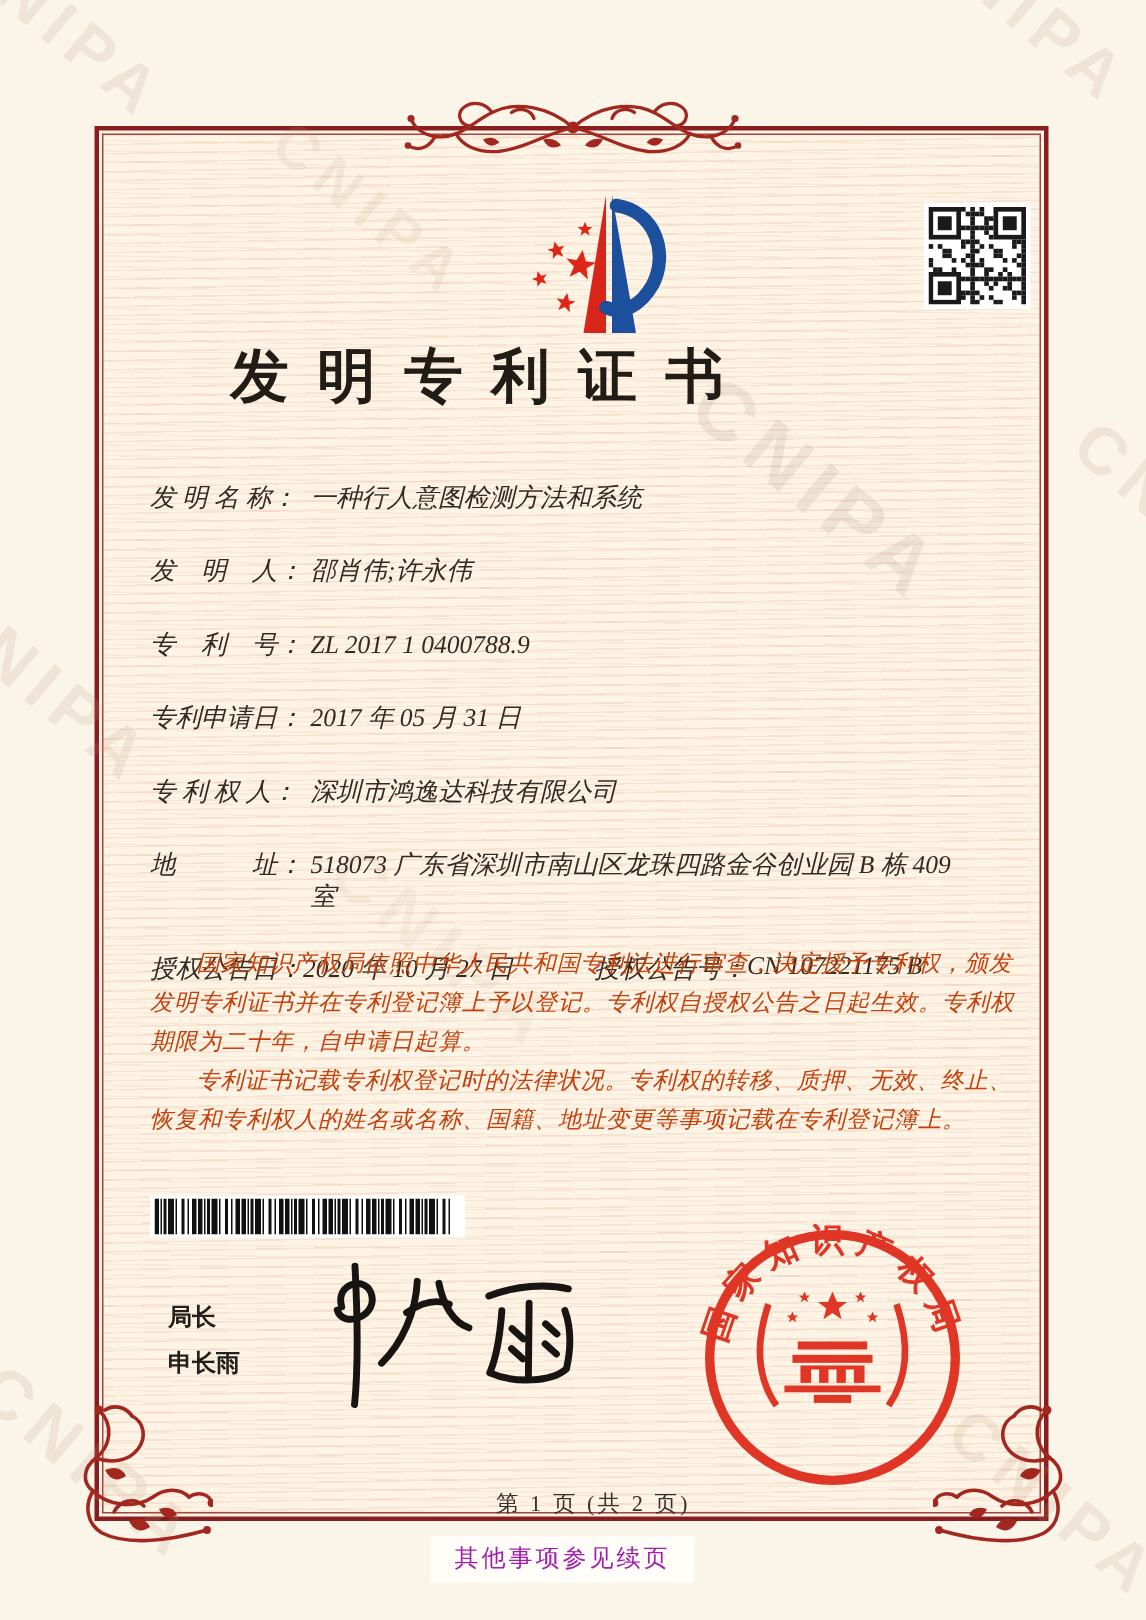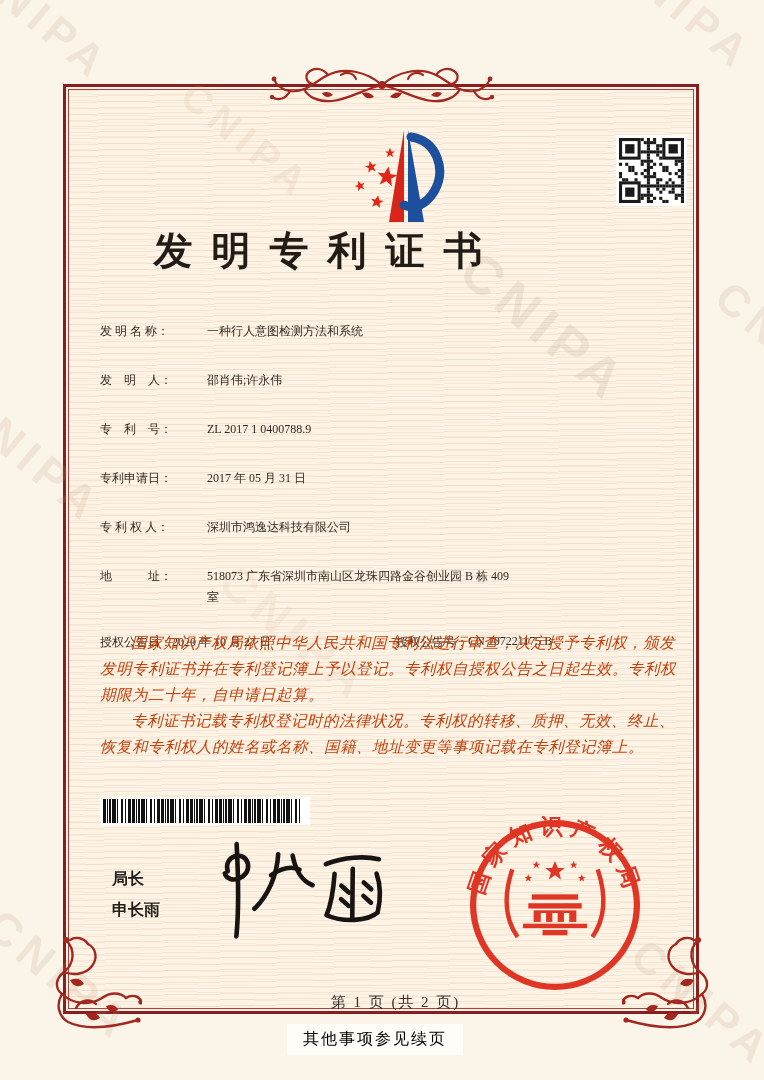--- a/index.html
+++ b/index.html
@@ -29,21 +29,21 @@
   .content { position:absolute; inset:0; z-index:2; }
   
   .cert-no { position:absolute; left:100px; top:137px; font-size:16px; letter-spacing:3px; color:#3b332b; }
   .logo { position:absolute; left:327px; top:124px; width:120px; height:105px; }
   .qr { position:absolute; left:616px; top:135px; width:71px; height:71px; background:#fff; padding:3px; }
   .title {
     position:absolute; left:0; top:224px; width:636px; text-align:center;
     font-size:39px; font-weight:bold; color:#211c16; letter-spacing:19px; padding-left:19px;
   }
   
-  .fields { position:absolute; left:100px; top:321px; width:575px; font-size:12px; color:#322b23; }
+  .fields { position:absolute; left:100px; top:321px; width:575px; font-size:17px; color:#322b23;font-style:italic; }
   .row { display:flex; margin-bottom:28px; line-height:21px; }
   .row .lab { flex:0 0 107px; white-space:nowrap; }
   .row .val { white-space:pre-line; }
   .row.addr { margin-bottom:26px; }
   .row.addr .val { width:450px; }
   .grant-row { position:relative; display:flex; }
   .grant-row .g2 { position:absolute; left:296px; display:flex; }
   
   .paras { position:absolute; left:100px; top:630px; width:582px; font-size:15.5px;
            line-height:26px; color:#c2410c; letter-spacing:0.5px;font-style:italic; }
@@ -56,21 +56,21 @@
               font-weight:bold; font-size:16px; color:#23201c; line-height:31px; }
   .sig { position:absolute; left:200px; top:832px; width:215px; height:108px; z-index:3; }
   
   .seal { position:absolute; left:466px; top:816px; width:178px; height:178px; z-index:3; opacity:0.93; }
   .seal-date { position:absolute; left:474px; top:927px; width:178px; text-align:center; z-index:4;
                font-size:16px; font-weight:bold; color:#201a16; letter-spacing:1px; }
   
   .page-ind { position:absolute; left:63px; top:993px; width:636px; text-align:center;
               font-size:15px; color:#39302a; letter-spacing:2px; z-index:2;padding-left:29px; }
   .cont-note { position:absolute; left:287px; top:1024px; background:#fffdf8; padding:5px 16px;
-               font-size:16px; color:#000000; letter-spacing:2px; z-index:2; }
+               font-size:16px; color:#a21caf; letter-spacing:2px; z-index:2; }
   
   .orn { position:absolute; z-index:3; pointer-events:none; }
   .orn-top { left:266px; top:59px; width:232px; height:50px; }
   .orn-bl { left:46px; top:936px; width:96px; height:102px; }
   .orn-br { left:622px; top:936px; width:96px; height:102px; transform:scaleX(-1); }
   svg text { font-family:"Liberation Serif","DejaVu Serif",serif; }
 </style>
 </head>
 <body>
 

